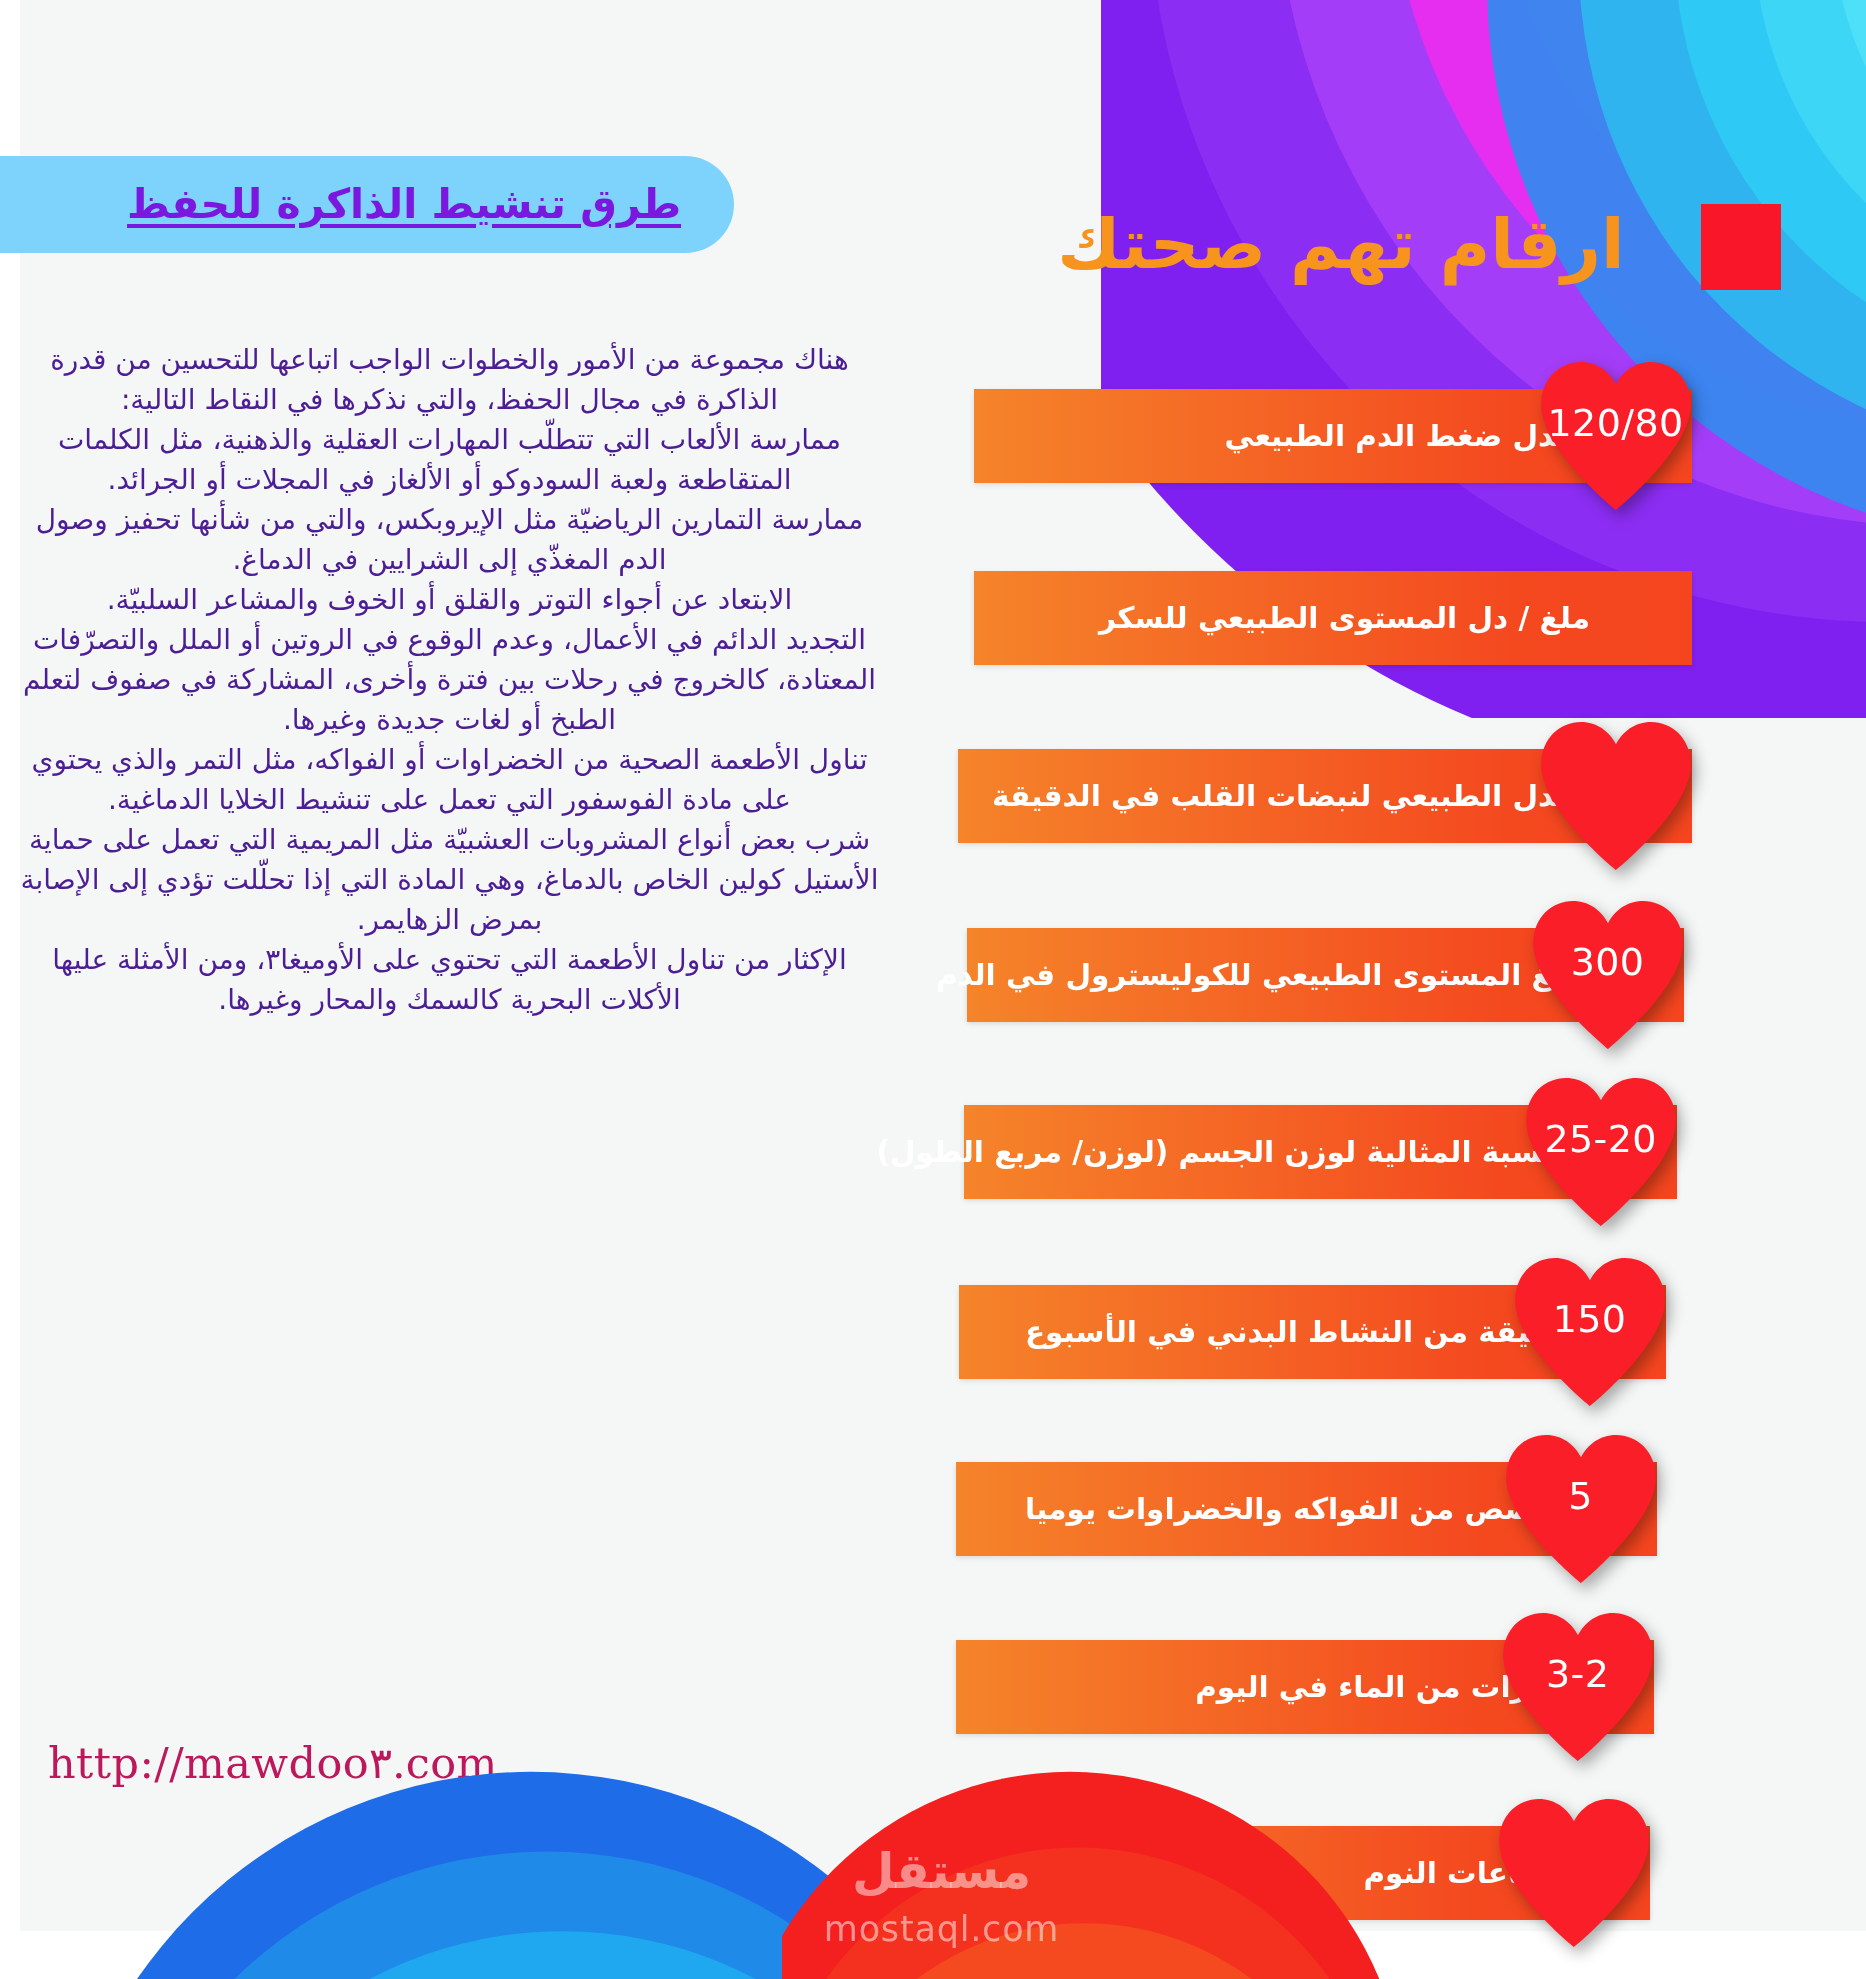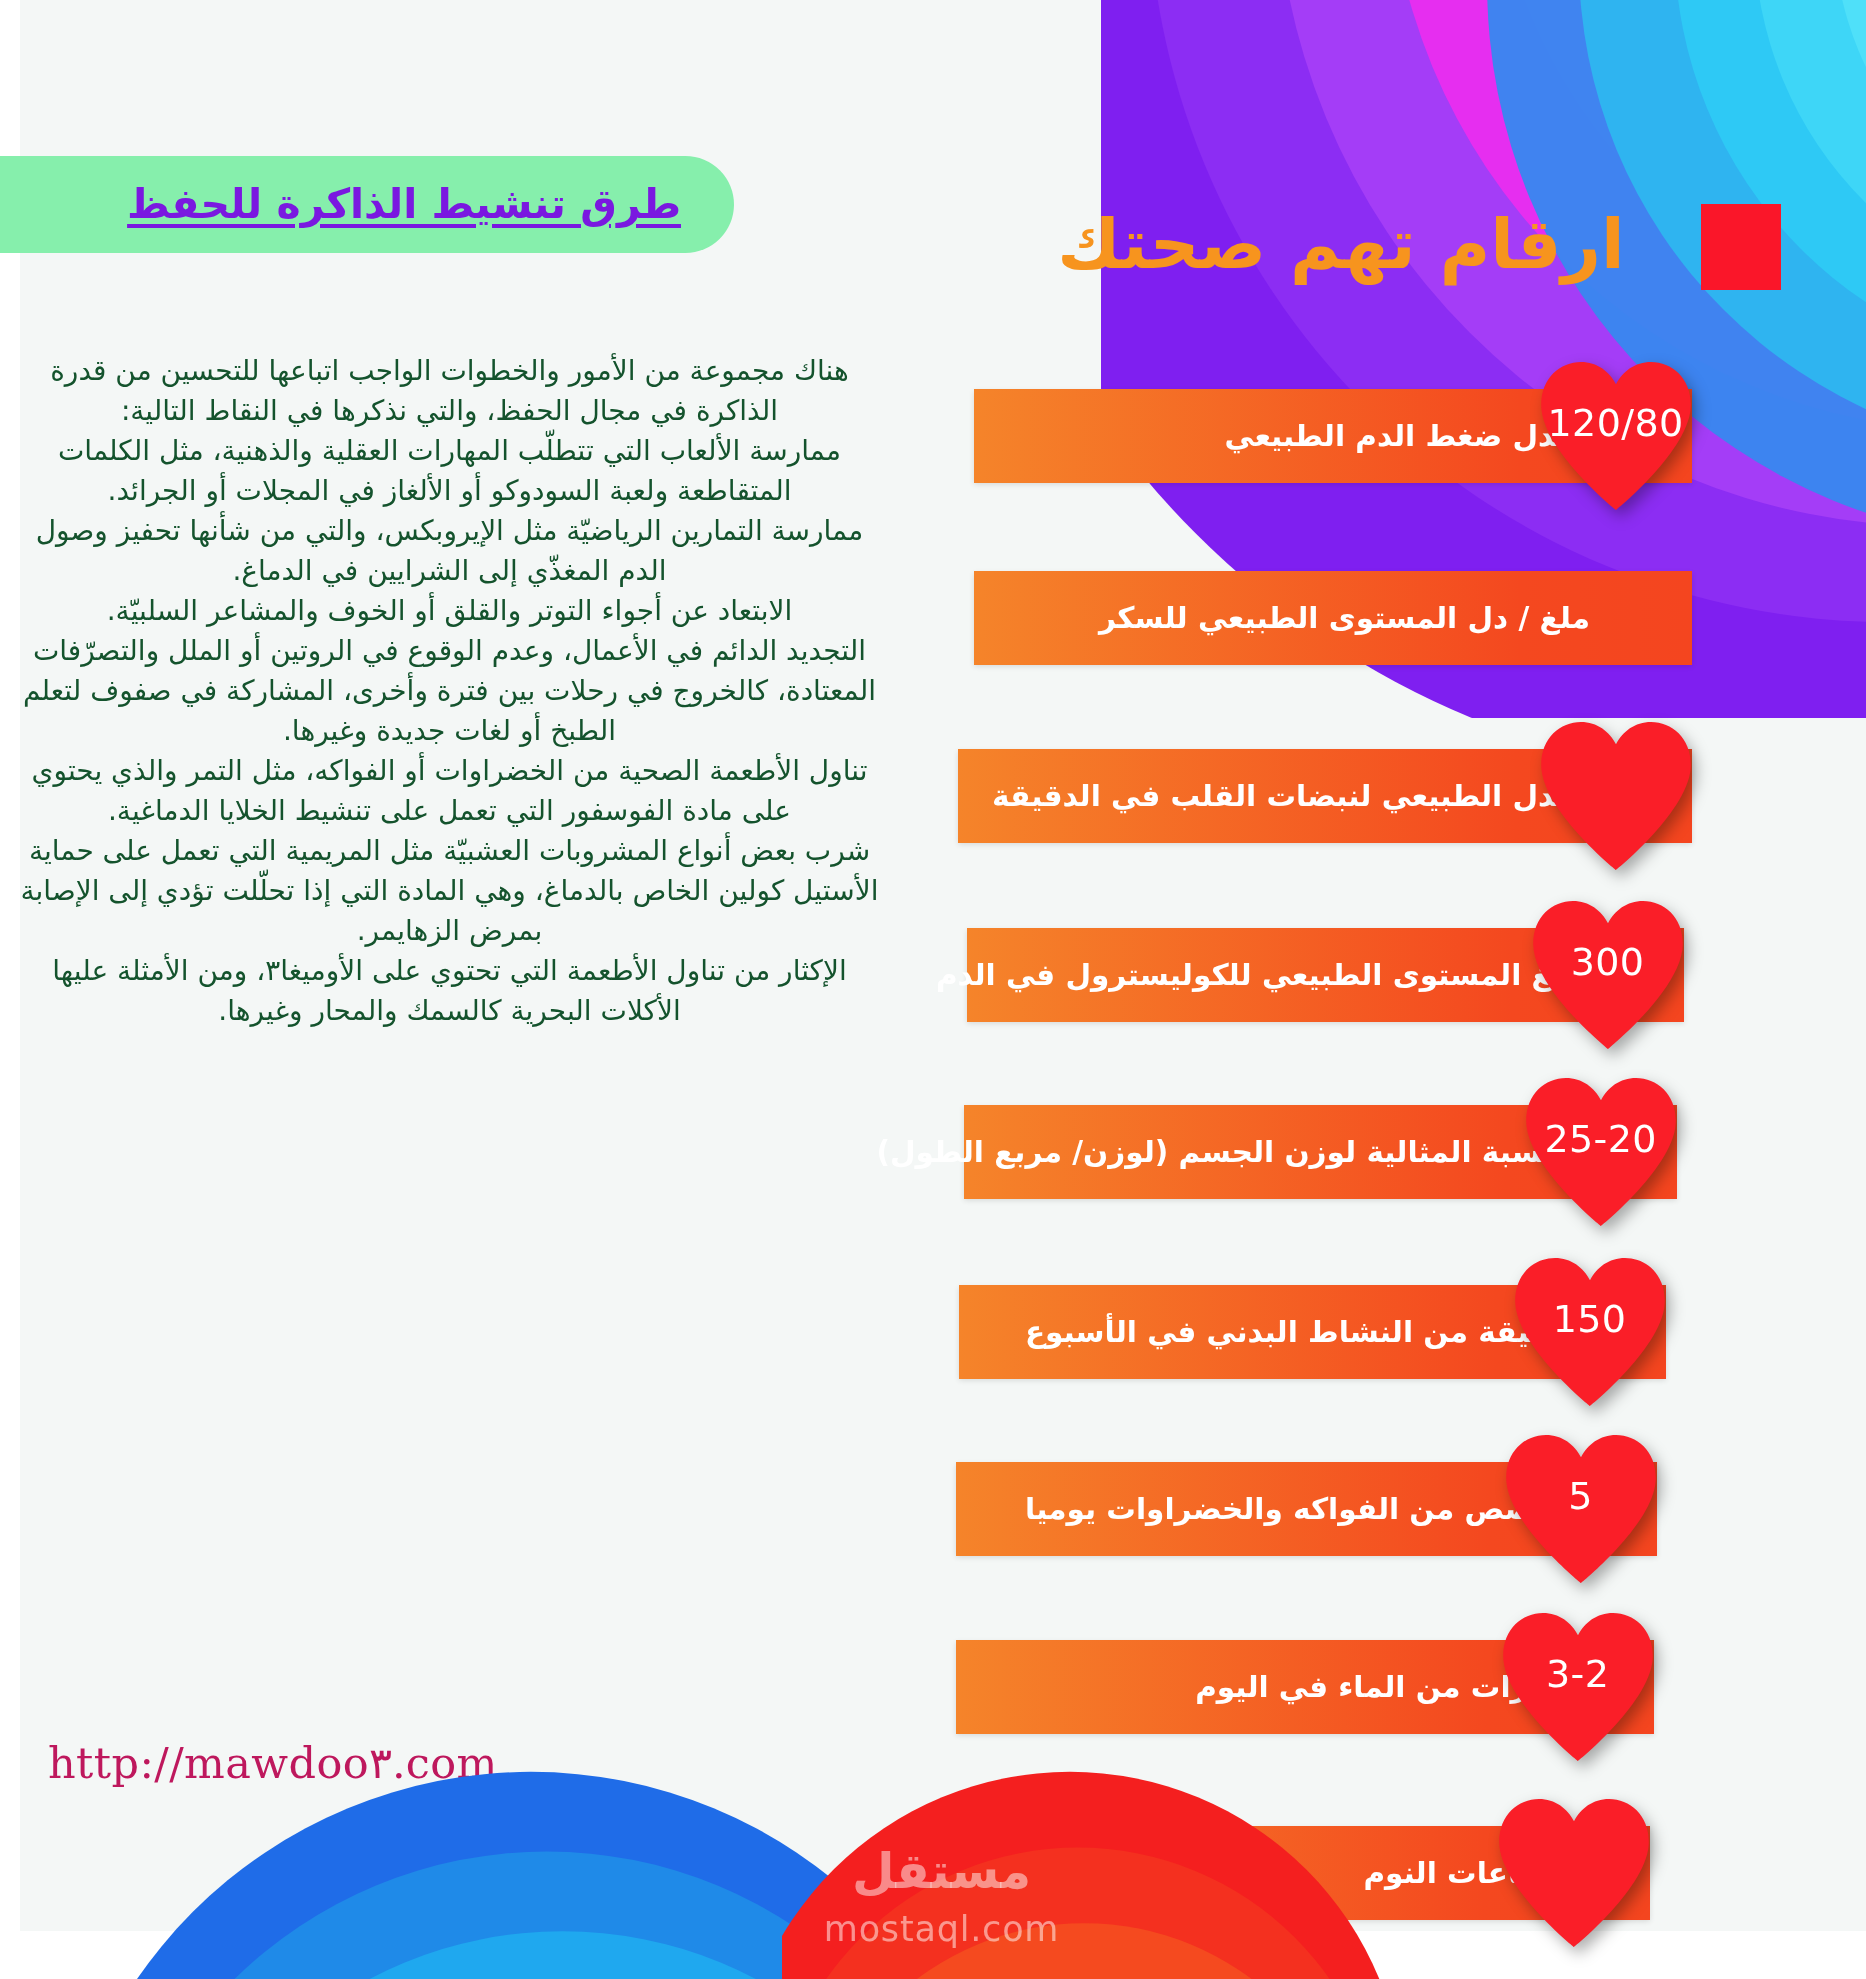--- a/index.html
+++ b/index.html
@@ -20,32 +20,32 @@
   #mainTitle{
     position:absolute;left:998px;top:192px;width:686px;height:104px;
     text-align:center;direction:rtl;
     color:#f7941e;font-size:69px;font-weight:bold;line-height:104px;
     white-space:nowrap;
   }
 
   
   #leftBanner{
     position:absolute;left:0px;top:156px;width:734px;height:97px;
-    background:#86efac;border-radius:0 49px 49px 0;
+    background:#7dd3fc;border-radius:0 49px 49px 0;
   }
   #leftBannerTitle{
     position:absolute;right:53px;top:0;height:97px;line-height:97px;
     direction:rtl;text-align:right;white-space:nowrap;
     color:#7a18e0;font-size:41px;font-weight:bold;
     text-decoration:underline;text-underline-offset:5.6px;
   }
   #leftBody{
-    position:absolute;left:8px;top:351px;width:883px;
+    position:absolute;left:8px;top:340px;width:883px;
     direction:rtl;text-align:center;
-    color:#14532d;font-size:28px;line-height:40px;font-weight:500;
+    color:#4c1d95;font-size:28px;line-height:40px;font-weight:500;
   }
   #leftBody p{margin:0;}
   #siteUrl{
     position:absolute;left:48px;top:1738px;
     direction:ltr;color:#be185d;
     font-family:"DejaVu Serif","Liberation Serif",serif;
     font-size:43px;letter-spacing:0.4px;
   }
 
   

